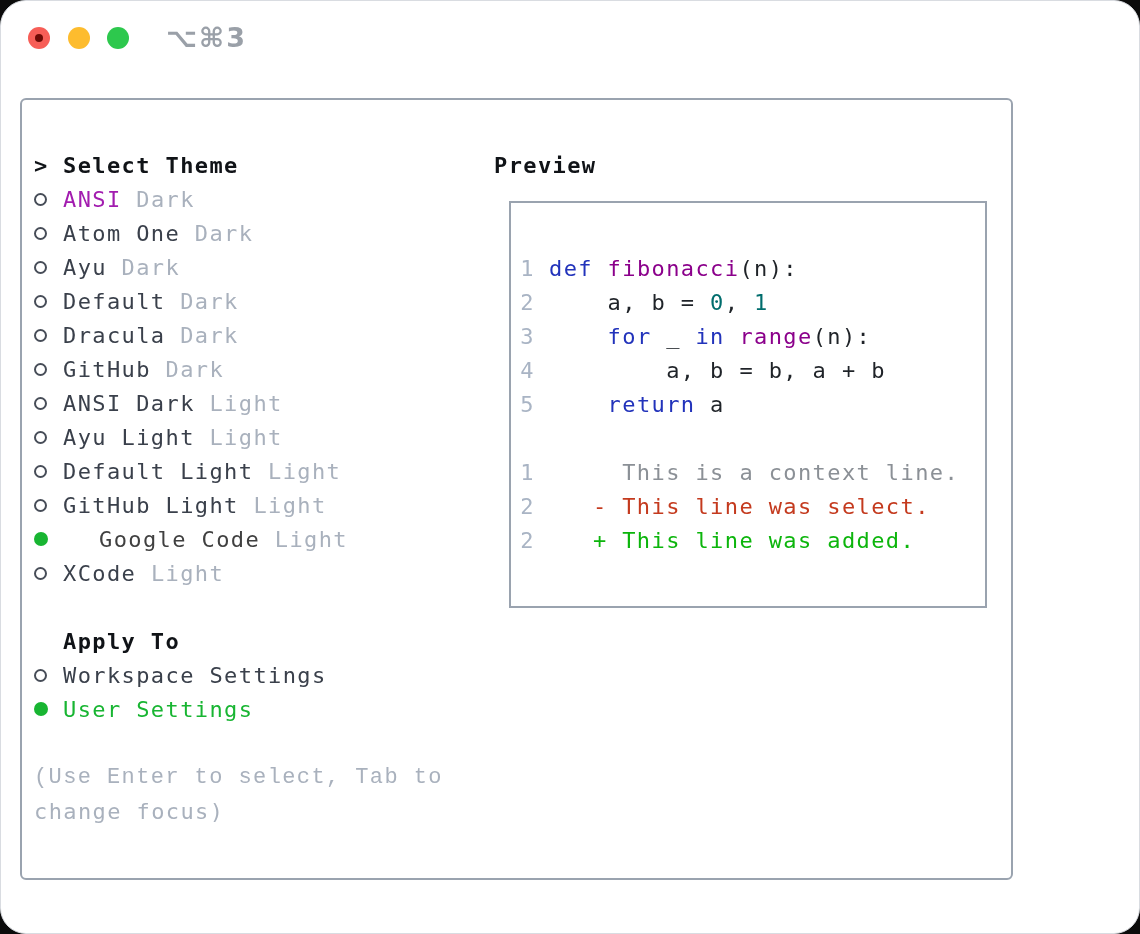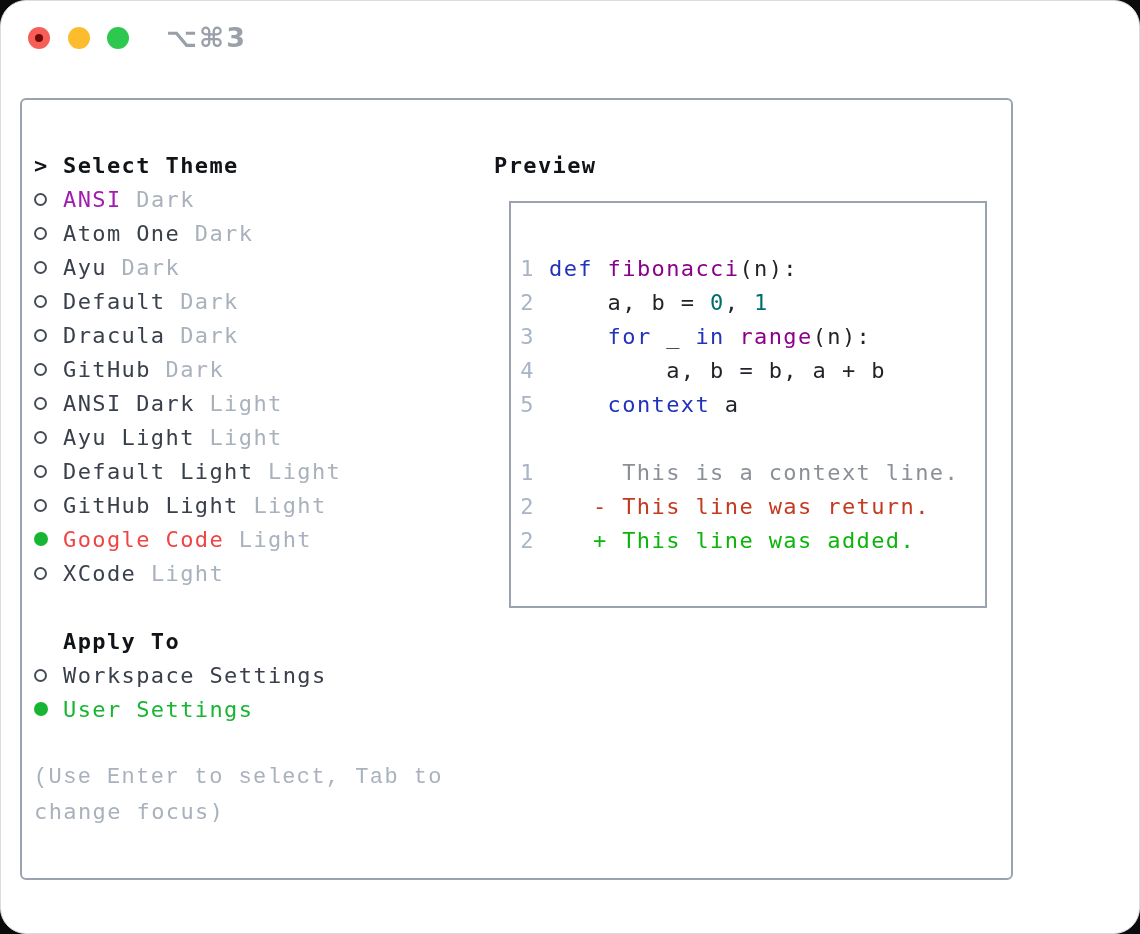--- a/index.html
+++ b/index.html
@@ -85,21 +85,21 @@
           <div class="row"><span class="slot"><span class="bullet-hollow"></span></span><span class="seg" style="color: #a21caf;">ANSI</span><span class="seg" style="color: rgb(169, 177, 189);"> Dark</span></div>
           <div class="row"><span class="slot"><span class="bullet-hollow"></span></span><span class="seg" style="color: rgb(58, 64, 75);">Atom One</span><span class="seg" style="color: rgb(169, 177, 189);"> Dark</span></div>
           <div class="row"><span class="slot"><span class="bullet-hollow"></span></span><span class="seg" style="color: rgb(58, 64, 75);">Ayu</span><span class="seg" style="color: rgb(169, 177, 189);"> Dark</span></div>
           <div class="row"><span class="slot"><span class="bullet-hollow"></span></span><span class="seg" style="color: rgb(58, 64, 75);">Default</span><span class="seg" style="color: rgb(169, 177, 189);"> Dark</span></div>
           <div class="row"><span class="slot"><span class="bullet-hollow"></span></span><span class="seg" style="color: rgb(58, 64, 75);">Dracula</span><span class="seg" style="color: rgb(169, 177, 189);"> Dark</span></div>
           <div class="row"><span class="slot"><span class="bullet-hollow"></span></span><span class="seg" style="color: rgb(58, 64, 75);">GitHub</span><span class="seg" style="color: rgb(169, 177, 189);"> Dark</span></div>
           <div class="row"><span class="slot"><span class="bullet-hollow"></span></span><span class="seg" style="color: rgb(58, 64, 75);">ANSI Dark</span><span class="seg" style="color: rgb(169, 177, 189);"> Light</span></div>
           <div class="row"><span class="slot"><span class="bullet-hollow"></span></span><span class="seg" style="color: rgb(58, 64, 75);">Ayu Light</span><span class="seg" style="color: rgb(169, 177, 189);"> Light</span></div>
           <div class="row"><span class="slot"><span class="bullet-hollow"></span></span><span class="seg" style="color: rgb(58, 64, 75);">Default Light</span><span class="seg" style="color: rgb(169, 177, 189);"> Light</span></div>
           <div class="row"><span class="slot"><span class="bullet-hollow"></span></span><span class="seg" style="color: rgb(58, 64, 75);">GitHub Light</span><span class="seg" style="color: rgb(169, 177, 189);"> Light</span></div>
-          <div class="row"><span class="slot"><span class="bullet-filled" style="background: rgb(24, 181, 50);"></span></span><span class="seg" style="color: #ef4444;">Google Code</span><span class="seg" style="color: rgb(169, 177, 189);"> Light</span></div>
+          <div class="row"><span class="slot"><span class="bullet-filled" style="background: rgb(24, 181, 50);"></span></span><span class="seg" style="color: #404040; margin-left: 36px;">Google Code</span><span class="seg" style="color: rgb(169, 177, 189);"> Light</span></div>
           <div class="row"><span class="slot"><span class="bullet-hollow"></span></span><span class="seg" style="color: rgb(58, 64, 75);">XCode</span><span class="seg" style="color: rgb(169, 177, 189);"> Light</span></div>
         </div>
 
       <div class="spacer"></div>
 
       <div class="row bold-head" style="color: rgb(16, 19, 23);">
         <span class="slot"></span><span>Apply To</span>
       </div>
 
       <div id="apply-list">
@@ -120,24 +120,24 @@
     <div class="preview-title mono row bold-head" style="color: rgb(16, 19, 23); align-items: center;">
       <span>Preview</span>
     </div>
 
     <div class="preview-box mono">
       <div id="code-lines">
           <div class="row"><span class="gutter" style="color: rgb(169, 180, 196);">1</span><span class="seg" style="color: rgb(34, 51, 187);">def</span><span class="seg" style="color: rgb(31, 35, 40);"> </span><span class="seg" style="color: rgb(139, 0, 139);">fibonacci</span><span class="seg" style="color: rgb(31, 35, 40);">(n):</span></div>
           <div class="row"><span class="gutter" style="color: rgb(169, 180, 196);">2</span><span class="seg" style="color: rgb(31, 35, 40);">    a, b = </span><span class="seg" style="color: rgb(0, 109, 109);">0</span><span class="seg" style="color: rgb(31, 35, 40);">, </span><span class="seg" style="color: rgb(0, 109, 109);">1</span></div>
           <div class="row"><span class="gutter" style="color: rgb(169, 180, 196);">3</span><span class="seg" style="color: rgb(31, 35, 40);">    </span><span class="seg" style="color: rgb(34, 51, 187);">for</span><span class="seg" style="color: rgb(31, 35, 40);"> _ </span><span class="seg" style="color: rgb(34, 51, 187);">in</span><span class="seg" style="color: rgb(31, 35, 40);"> </span><span class="seg" style="color: rgb(139, 0, 139);">range</span><span class="seg" style="color: rgb(31, 35, 40);">(n):</span></div>
           <div class="row"><span class="gutter" style="color: rgb(169, 180, 196);">4</span><span class="seg" style="color: rgb(31, 35, 40);">        a, b = b, a + b</span></div>
-          <div class="row"><span class="gutter" style="color: rgb(169, 180, 196);">5</span><span class="seg" style="color: rgb(31, 35, 40);">    </span><span class="seg" style="color: rgb(34, 51, 187);">context</span><span class="seg" style="color: rgb(31, 35, 40);"> a</span></div>
+          <div class="row"><span class="gutter" style="color: rgb(169, 180, 196);">5</span><span class="seg" style="color: rgb(31, 35, 40);">    </span><span class="seg" style="color: rgb(34, 51, 187);">return</span><span class="seg" style="color: rgb(31, 35, 40);"> a</span></div>
         </div>
       <div class="spacer"></div>
       <div id="diff-lines">
           <div class="row"><span class="gutter" style="color: rgb(169, 180, 196);">1</span><span class="seg" style="color: rgb(139, 144, 150);">     This is a context line.</span></div>
-          <div class="row"><span class="gutter" style="color: rgb(169, 180, 196);">2</span><span class="seg" style="color: rgb(196, 58, 30);">   - This line was return.</span></div>
+          <div class="row"><span class="gutter" style="color: rgb(169, 180, 196);">2</span><span class="seg" style="color: rgb(196, 58, 30);">   - This line was select.</span></div>
           <div class="row"><span class="gutter" style="color: rgb(169, 180, 196);">2</span><span class="seg" style="color: rgb(12, 181, 12);">   + This line was added.</span></div>
         </div>
     </div>
 
   </div>
 </div>
 
 </body></html>

